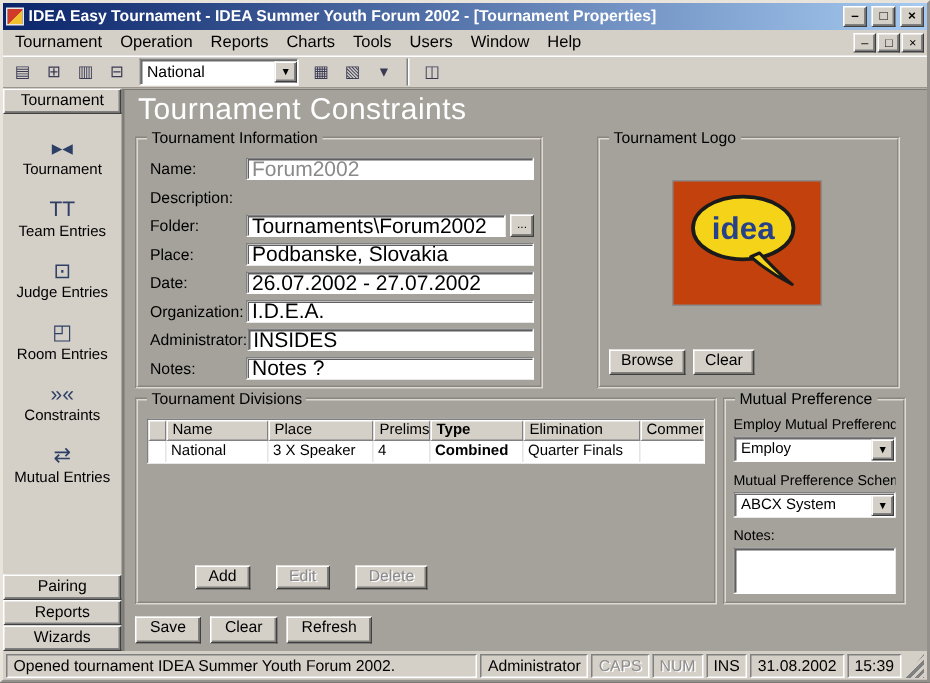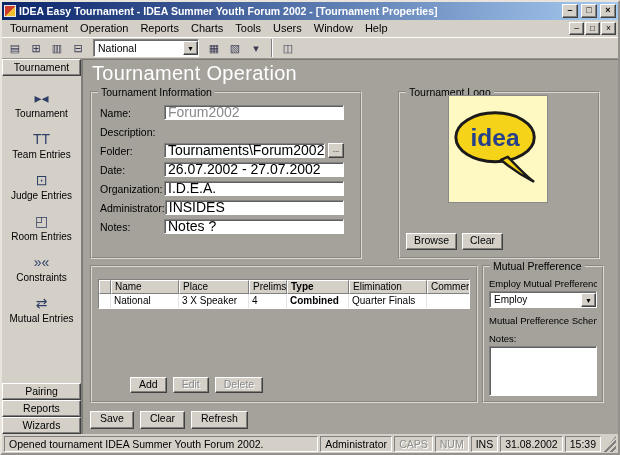--- a/index.html
+++ b/index.html
@@ -40,48 +40,48 @@
   .nav-label { display: block; font-size: 10px; line-height: 12px; color: #000; }
 
   
   .main { flex: 1; position: relative; background: #a5a29b; box-shadow: inset 1px 1px 0 #7d7a74; overflow: hidden; }
   .page-title { position: absolute; top: 3px; left: 10px; font-size: 20px; color: #fff; letter-spacing: 0.3px; }
 
   .group { position: absolute; border: 2px groove #ddd9d1; }
   .legend { position: absolute; top: -7px; left: 6px; background: #a5a29b; padding: 0 3px; font-size: 10.5px; line-height: 12px; white-space: nowrap; }
 
   .info-group { left: 8px; top: 32px; width: 272px; height: 168px; padding-top: 10px; }
-  .form-row { display: flex; align-items: center; height: 19px; padding: 0 16px 0 8px; justify-content: space-between; }
+  .form-row { display: flex; align-items: center; height: 19px; padding: 0 4px 0 8px; justify-content: space-between; }
   .flabel { flex: 0 0 64px; font-size: 10.5px; white-space: nowrap; }
   .field { flex: 1; height: 15px; background: #fff; border: 1px solid; border-color: #808080 #fff #fff #808080; box-shadow: inset 1px 1px 0 #5f5f5f; padding: 0 3px; font-size: 14px; line-height: 13px; white-space: nowrap; overflow: hidden; }
   .field.muted { color: #8a8a8a; }
   .btn { background: #d4d0c8; border: 1px solid; border-color: #fff #404040 #404040 #fff; box-shadow: inset -1px -1px 0 #82807a; font-size: 10.5px; font-family: "Liberation Sans", sans-serif; text-align: center; color: #000; }
   .btn.disabled { color: #8a8a8e; text-shadow: 1px 1px 0 #fff; }
   .browse-btn { flex: 0 0 16px; width: 16px; height: 15px; margin-left: 3px; font-size: 8px; line-height: 11px; }
 
   .logo-group { left: 316px; top: 32px; width: 202px; height: 168px; }
-  .logo-box { position: absolute; left: 48px; top: 2px; width: 100px; height: 108px; background: #fef9c3; border: 1px solid #8a8a8a; }
+  .logo-box { position: absolute; left: 48px; top: 27px; width: 100px; height: 84px; background: #c2410c; border: 1px solid #8a8a8a; }
   .logo-box svg { width: 100%; height: 100%; display: block; }
   .logo-btns { position: absolute; left: 6px; bottom: 7px; display: flex; gap: 5px; }
   .logo-btns .btn { height: 17px; padding: 0 7px; }
 
   .divisions-group { left: 8px; top: 206px; width: 388px; height: 138px; }
   .dtable { position: absolute; left: 6px; top: 12px; width: 372px; border: 1px solid; border-color: #808080 #fff #fff #808080; background: #fff; }
   .thead { display: flex; height: 14px; }
   .th { background: #d4d0c8; border: 1px solid; border-color: #fff #808080 #808080 #fff; font-size: 10px; line-height: 12px; padding: 0 3px; white-space: nowrap; overflow: hidden; }
   .trow { display: flex; height: 14px; background: #fff; }
   .td { font-size: 10px; line-height: 13px; padding: 0 3px; white-space: nowrap; overflow: hidden; border-right: 1px solid #e4e4e4; }
   .c-gut { flex: 0 0 12px; padding: 0; }
   .c-name { flex: 0 0 68px; }
   .c-event { flex: 0 0 70px; }
   .c-prelims { flex: 0 0 38px; }
   .c-type { flex: 0 0 62px; font-weight: bold; }
   .c-elim { flex: 0 0 78px; }
   .c-comment { flex: 1; border-right: none; }
-  .div-btns { position: absolute; left: 6px; bottom: 8px; display: flex; gap: 6px; padding-left: 32px; }
+  .div-btns { position: absolute; left: 6px; bottom: 8px; display: flex; gap: 17px; padding-left: 32px; }
   .div-btns .btn { height: 16px; padding: 0 8px; }
 
   .mutual-group { left: 400px; top: 206px; width: 122px; height: 138px; padding: 11px 5px 5px 5px; display: flex; flex-direction: column; gap: 2px; }
   .mp-label { font-size: 9.5px; white-space: nowrap; overflow: hidden; }
   .mutual-group .combo { height: 17px; font-size: 10px; flex: 0 0 17px; }
   .mp-gap { flex: 0 0 3px; }
   .notes-box { flex: 1; background: #fff; border: 1px solid; border-color: #808080 #fff #fff #808080; box-shadow: inset 1px 1px 0 #5f5f5f; }
 
   .actions { position: absolute; left: 8px; top: 352px; display: flex; gap: 6px; }
   .actions .btn { height: 18px; padding: 0 9px; }
@@ -167,35 +167,39 @@
           <span class="nav-icon">⇄</span>
           <span class="nav-label">Mutual Entries</span>
         </div>
       </div>
       <div class="outlook-header">Pairing</div>
       <div class="outlook-header">Reports</div>
       <div class="outlook-header">Wizards</div>
     </div>
 
     <div class="main">
-      <div class="page-title">Tournament Operation</div>
+      <div class="page-title">Tournament Constraints</div>
 
       <div class="group info-group">
         <span class="legend">Tournament Information</span>
         <div class="form-row">
           <span class="flabel">Name:</span>
           <div class="field muted">Forum2002</div>
         </div>
         <div class="form-row">
           <span class="flabel">Description:</span>
         </div>
         <div class="form-row">
           <span class="flabel">Folder:</span>
           <div class="field">Tournaments\Forum2002</div>
           <span class="btn browse-btn">...</span>
+        </div>
+        <div class="form-row">
+          <span class="flabel">Place:</span>
+          <div class="field">Podbanske, Slovakia</div>
         </div>
         <div class="form-row">
           <span class="flabel">Date:</span>
           <div class="field">26.07.2002 - 27.07.2002</div>
         </div>
         <div class="form-row">
           <span class="flabel">Organization:</span>
           <div class="field">I.D.E.A.</div>
         </div>
         <div class="form-row">
@@ -217,20 +221,21 @@
             <text x="47" y="46" text-anchor="middle" font-size="25" font-weight="bold" fill="#27408b">idea</text>
           </svg>
         </div>
         <div class="logo-btns">
           <span class="btn">Browse</span>
           <span class="btn">Clear</span>
         </div>
       </div>
 
       <div class="group divisions-group">
+        <span class="legend">Tournament Divisions</span>
         <div class="dtable">
           <div class="thead">
             <span class="th c-gut"></span>
             <span class="th c-name">Name</span>
             <span class="th c-event">Place</span>
             <span class="th c-prelims">Prelims</span>
             <span class="th c-type">Type</span>
             <span class="th c-elim">Elimination</span>
             <span class="th c-comment">Comment</span>
           </div>
@@ -253,20 +258,24 @@
 
       <div class="group mutual-group">
         <span class="legend">Mutual Prefference</span>
         <div class="mp-label">Employ Mutual Prefference:</div>
         <div class="combo">
           <span class="combo-text">Employ</span>
           <span class="combo-arrow">▼</span>
         </div>
         <div class="mp-gap"></div>
         <div class="mp-label">Mutual Prefference Scheme:</div>
+        <div class="combo">
+          <span class="combo-text">ABCX System</span>
+          <span class="combo-arrow">▼</span>
+        </div>
         <div class="mp-gap"></div>
         <div class="mp-label">Notes:</div>
         <div class="notes-box"></div>
       </div>
 
       <div class="actions">
         <span class="btn">Save</span>
         <span class="btn">Clear</span>
         <span class="btn">Refresh</span>
       </div>

